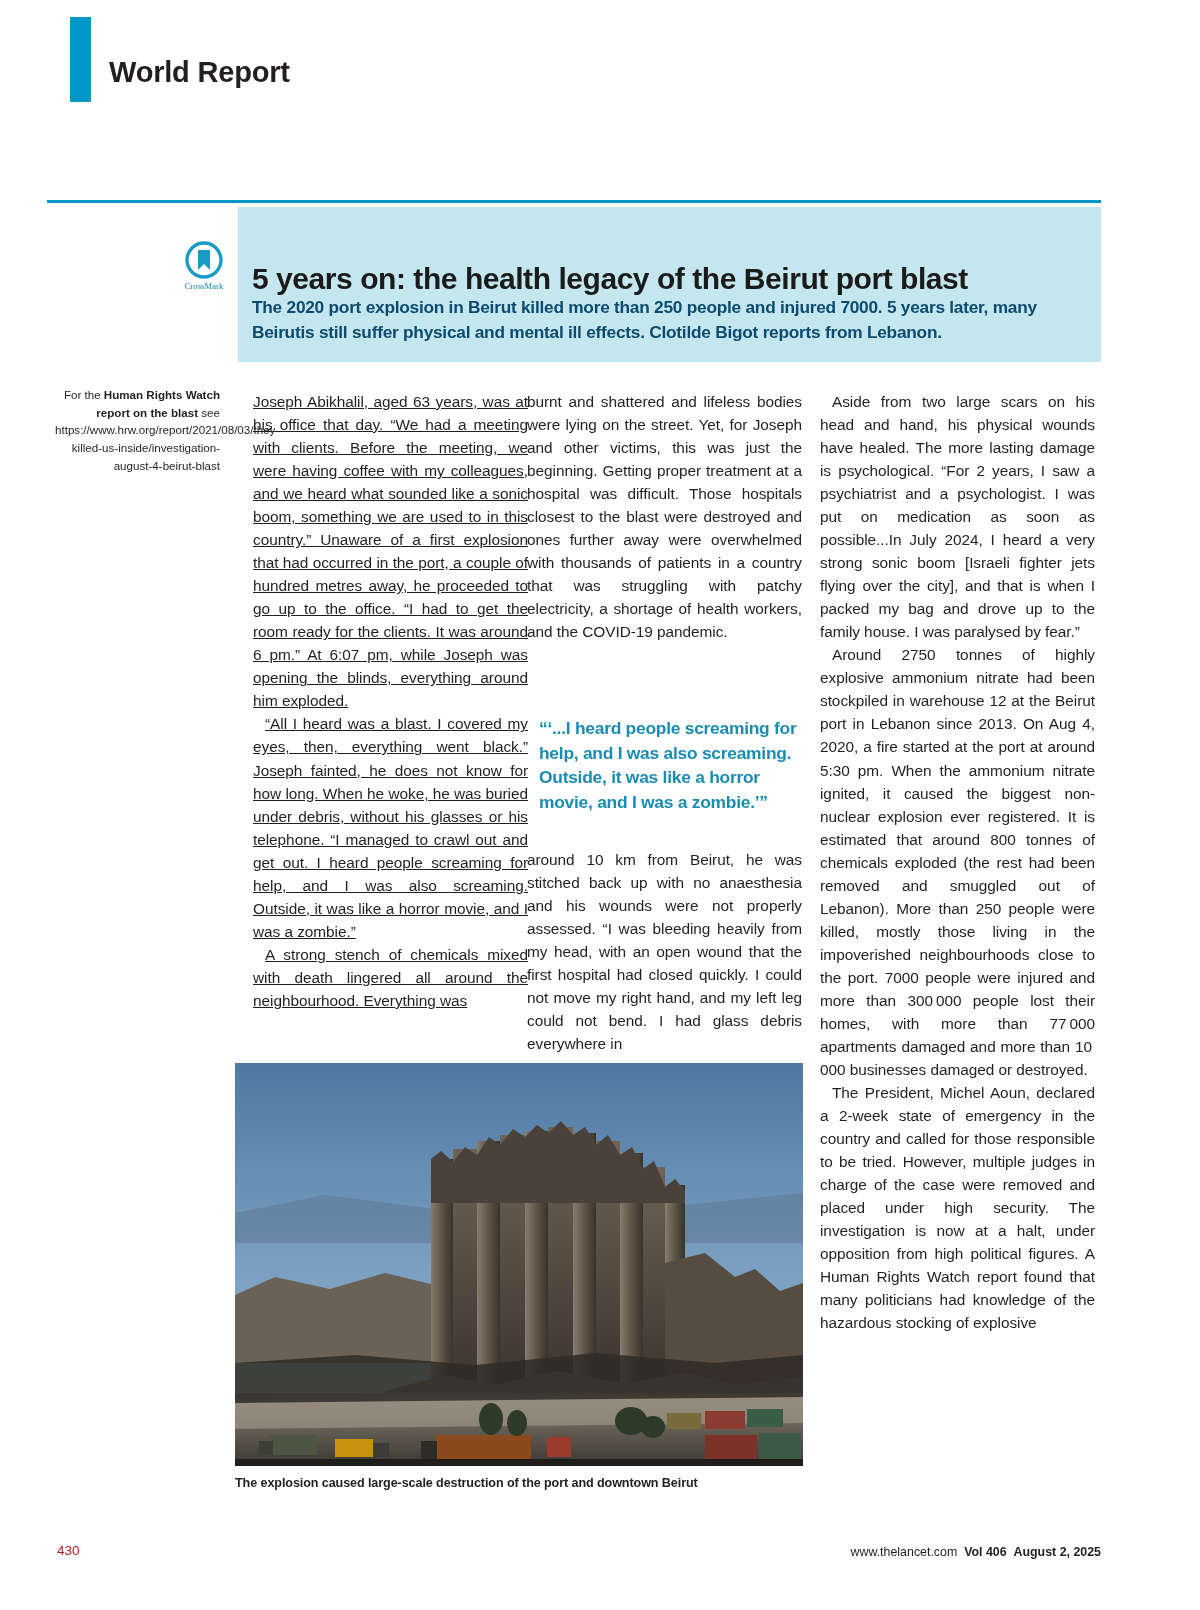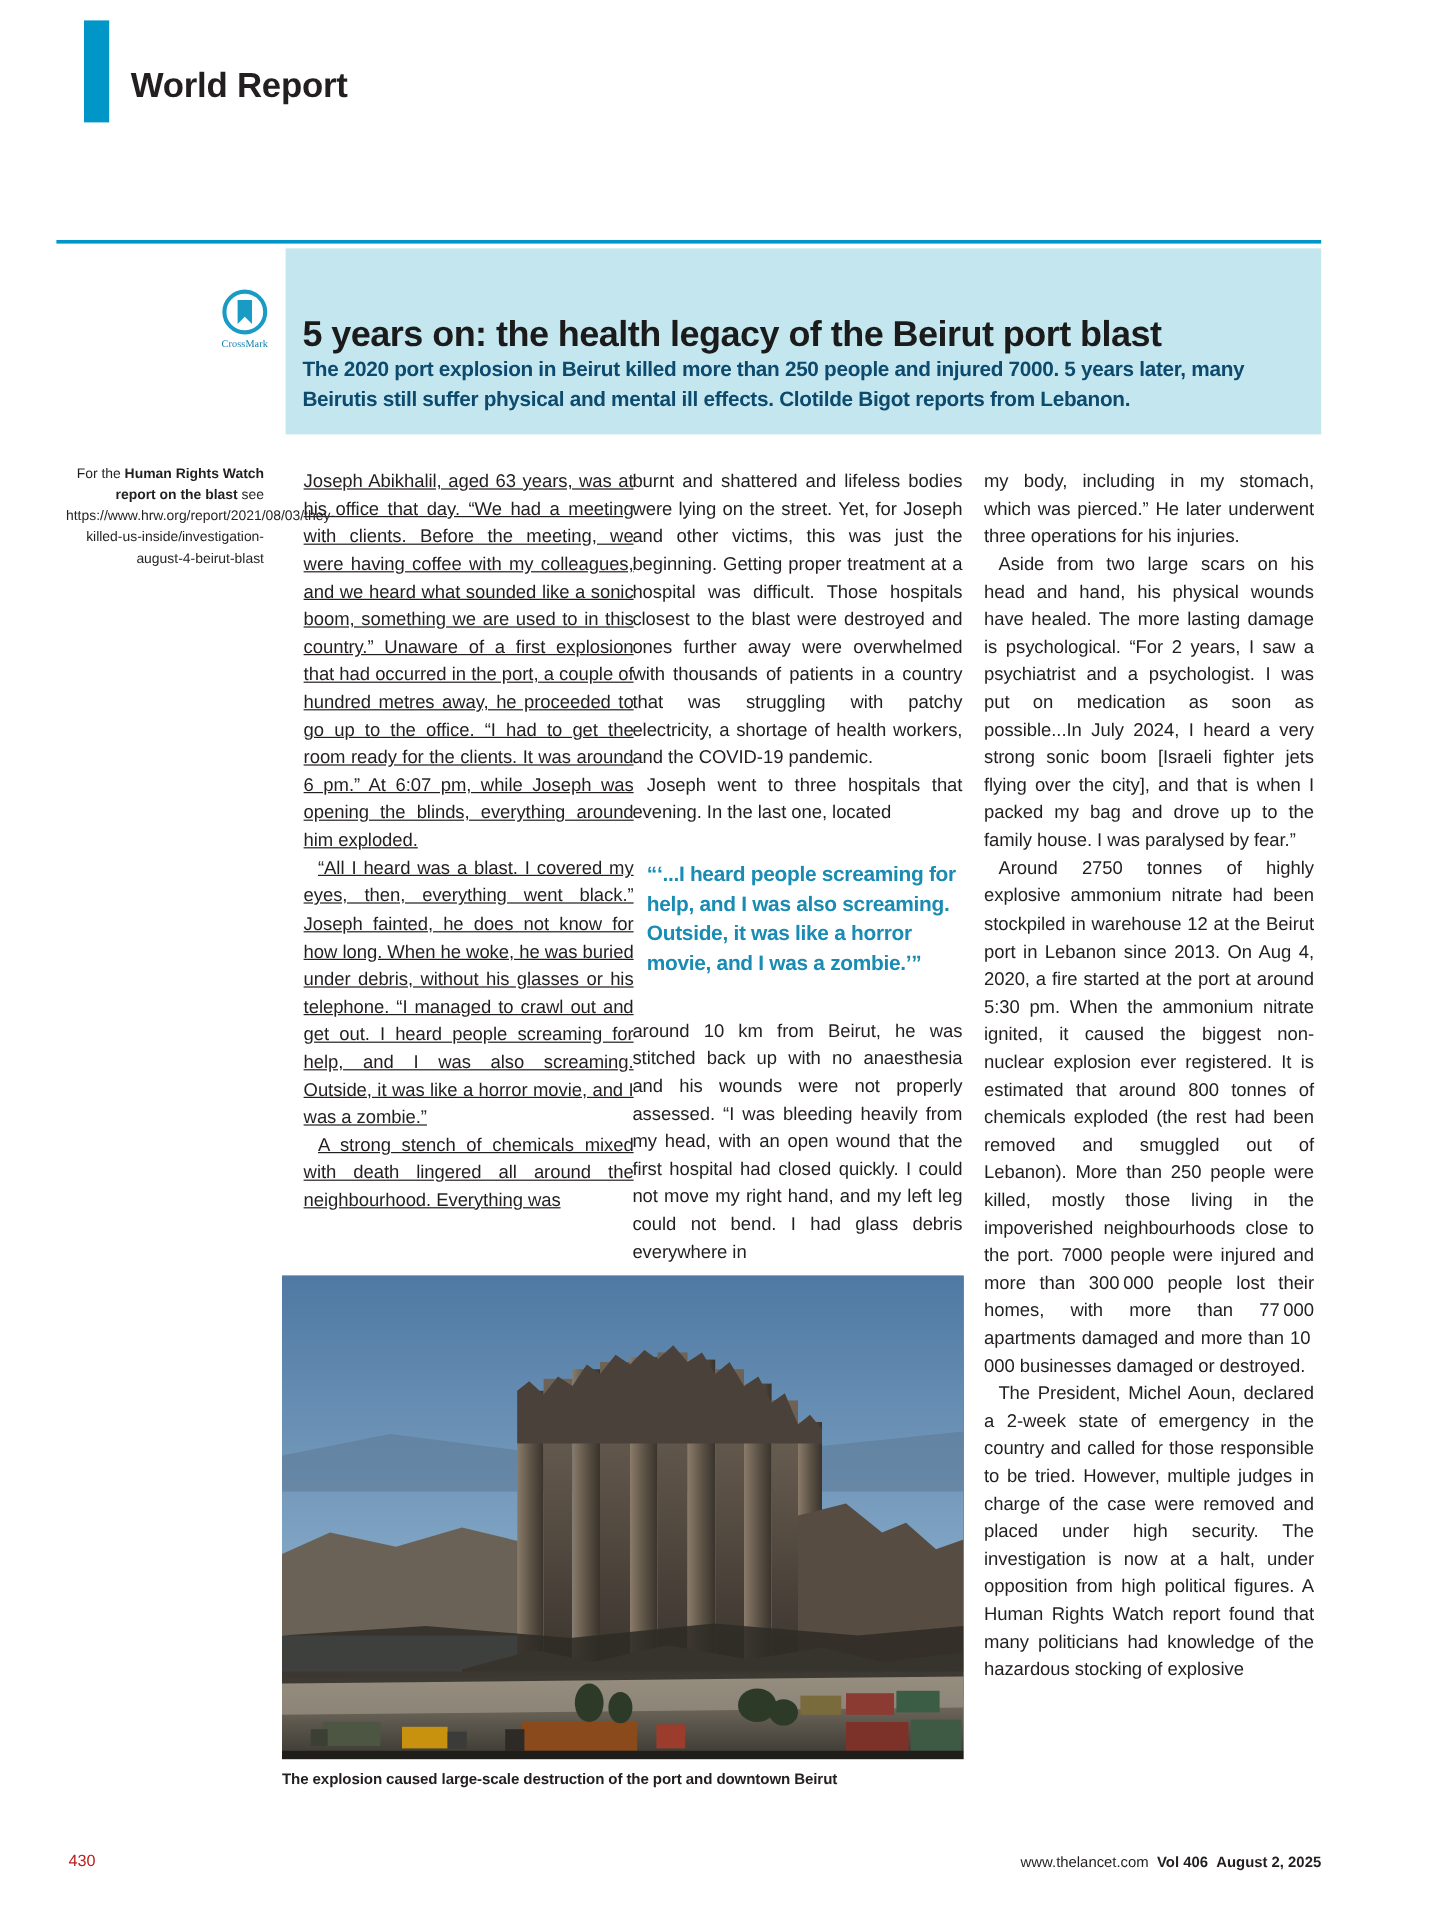--- a/index.html
+++ b/index.html
@@ -203,36 +203,34 @@
 </div>
 
 <div id="col1" class="col">
   <p>Joseph Abikhalil, aged 63 years, was at his office that day. “We had a meeting with clients. Before the meeting, we were having coffee with my colleagues, and we heard what sounded like a sonic boom, something we are used to in this country.” Unaware of a first explosion that had occurred in the port, a couple of hundred metres away, he proceeded to go up to the office. “I had to get the room ready for the clients. It was around 6 pm.” At 6:07 pm, while Joseph was opening the blinds, everything around him exploded.</p>
   <p class="indent">“All I heard was a blast. I covered my eyes, then, everything went black.” Joseph fainted, he does not know for how long. When he woke, he was buried under debris, without his glasses or his telephone. “I managed to crawl out and get out. I heard people screaming for help, and I was also screaming. Outside, it was like a horror movie, and I was a zombie.”</p>
   <p class="indent">A strong stench of chemicals mixed with death lingered all around the neighbourhood. Everything was</p>
 </div>
 
 <div id="col2" class="col">
   <p>burnt and shattered and lifeless bodies were lying on the street. Yet, for Joseph and other victims, this was just the beginning. Getting proper treatment at a hospital was difficult. Those hospitals closest to the blast were destroyed and ones further away were overwhelmed with thousands of patients in a country that was struggling with patchy electricity, a shortage of health workers, and the COVID-19 pandemic.</p>
-  <p class="indent">Joseph went to three hospitals that evening. In the last one, located</p>
 </div>
 
 <div id="pullquote">
   <span class="pq-line">“‘...I heard people screaming for</span>
   <span class="pq-line">help, and I was also screaming.</span>
   <span class="pq-line">Outside, it was like a horror</span>
   <span class="pq-line">movie, and I was a zombie.’”</span>
 </div>
 
 <div id="col2b" class="col" style="top:848px; left:527px;">
   <p>around 10 km from Beirut, he was stitched back up with no anaesthesia and his wounds were not properly assessed. “I was bleeding heavily from my head, with an open wound that the first hospital had closed quickly. I could not move my right hand, and my left leg could not bend. I had glass debris everywhere in</p>
 </div>
 
 <div id="col3" class="col">
-  <p>my body, including in my stomach, which was pierced.” He later underwent three operations for his injuries.</p>
   <p class="indent">Aside from two large scars on his head and hand, his physical wounds have healed. The more lasting damage is psychological. “For 2 years, I saw a psychiatrist and a psychologist. I was put on medication as soon as possible...In July 2024, I heard a very strong sonic boom [Israeli fighter jets flying over the city], and that is when I packed my bag and drove up to the family house. I was paralysed by fear.”</p>
   <p class="indent">Around 2750 tonnes of highly explosive ammonium nitrate had been stockpiled in warehouse 12 at the Beirut port in Lebanon since 2013. On Aug 4, 2020, a fire started at the port at around 5:30 pm. When the ammonium nitrate ignited, it caused the biggest non-nuclear explosion ever registered. It is estimated that around 800 tonnes of chemicals exploded (the rest had been removed and smuggled out of Lebanon). More than 250 people were killed, mostly those living in the impoverished neighbourhoods close to the port. 7000 people were injured and more than 300 000 people lost their homes, with more than 77 000 apartments damaged and more than 10 000 businesses damaged or destroyed.</p>
   <p class="indent">The President, Michel Aoun, declared a 2-week state of emergency in the country and called for those responsible to be tried. However, multiple judges in charge of the case were removed and placed under high security. The investigation is now at a halt, under opposition from high political figures. A Human Rights Watch report found that many politicians had knowledge of the hazardous stocking of explosive</p>
 </div>
 
 <div id="figure">
   <div id="photo">
     <svg width="568" height="403" viewBox="0 0 568 403" aria-hidden="true">
       <defs>
         <linearGradient id="sky" x1="0" y1="0" x2="0" y2="1">

